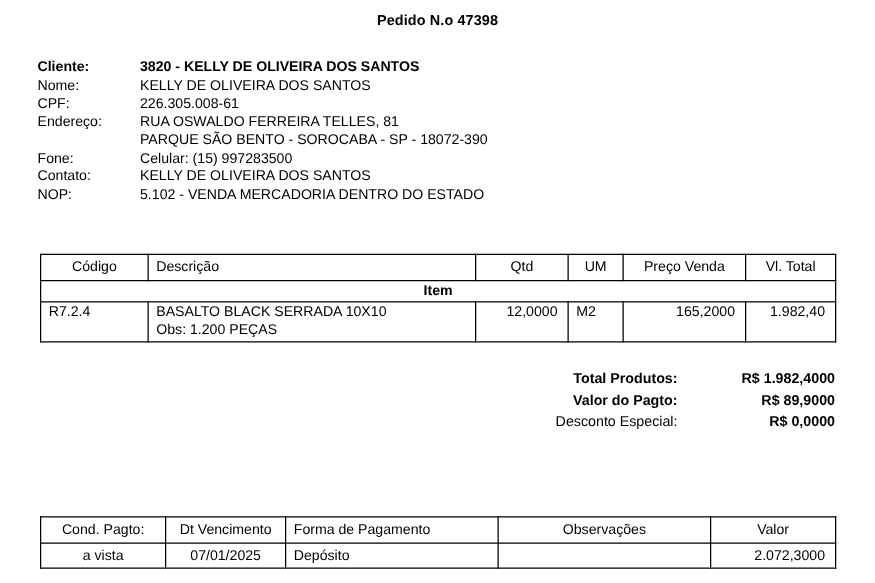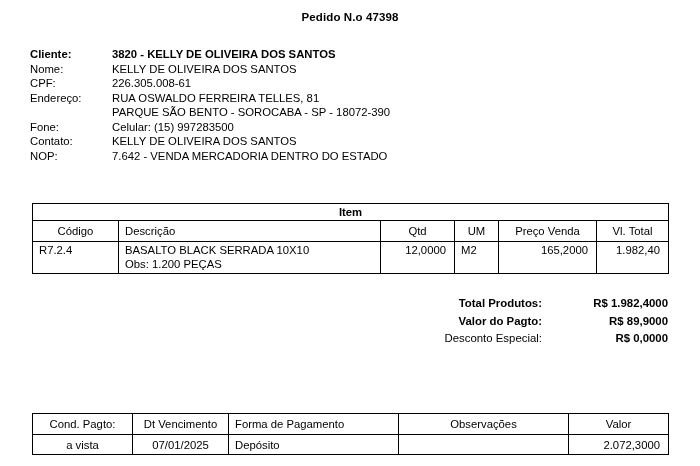--- a/index.html
+++ b/index.html
@@ -177,46 +177,46 @@
     <tr>
       <td class="lbl">Fone:</td>
       <td class="val">Celular: (15) 997283500</td>
     </tr>
     <tr>
       <td class="lbl">Contato:</td>
       <td class="val">KELLY DE OLIVEIRA DOS SANTOS</td>
     </tr>
     <tr>
       <td class="lbl">NOP:</td>
-      <td class="val">7.642 - VENDA MERCADORIA DENTRO DO ESTADO</td>
+      <td class="val">5.102 - VENDA MERCADORIA DENTRO DO ESTADO</td>
     </tr>
   </tbody>
     </table>
 
   <div class="items-wrap">
     <table class="items">
       <colgroup>
         <col style="width:86px">
         <col style="width:262px">
         <col style="width:74px">
         <col style="width:44px">
         <col style="width:98px">
         <col style="width:72px">
       </colgroup>
       <tbody>
           <tr>
-        <th class="group" colspan="6">Item</th>
-      </tr>
-      <tr>
         <th class="hdr">Código</th>
         <th class="hdr" style="text-align:left;padding-left:6px">Descrição</th>
         <th class="hdr">Qtd</th>
         <th class="hdr">UM</th>
         <th class="hdr">Preço Venda</th>
         <th class="hdr">Vl. Total</th>
+      </tr>
+      <tr>
+        <th class="group" colspan="6">Item</th>
       </tr>
       <tr>
         <td class="c-cod" style="vertical-align:top;padding-left:6px">R7.2.4</td>
         <td class="c-desc item-cell-multi" style="vertical-align:top">
           <span>BASALTO BLACK SERRADA 10X10</span>
           <span class="desc-line2">Obs: 1.200 PEÇAS</span>
         </td>
         <td class="c-num" style="vertical-align:top">12,0000</td>
         <td class="c-um" style="vertical-align:top">M2</td>
         <td class="c-num" style="vertical-align:top">165,2000</td>

